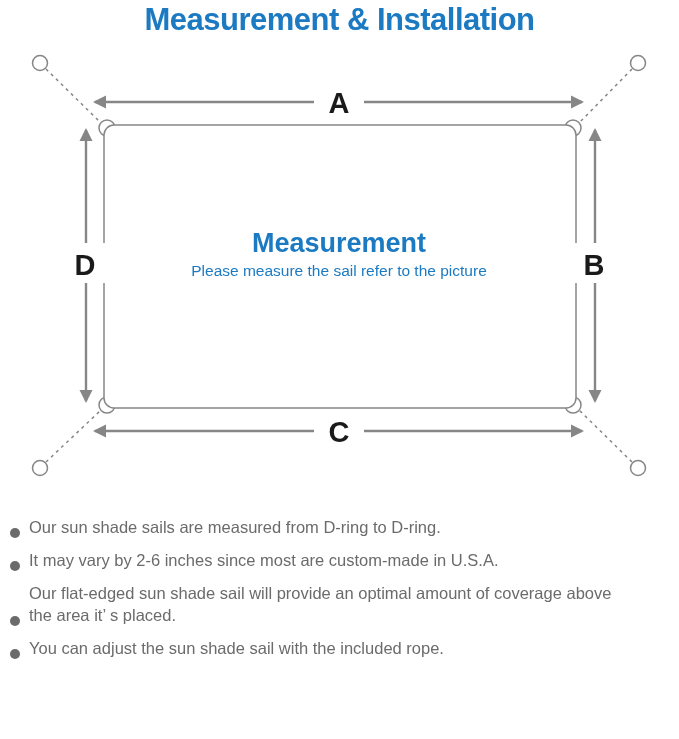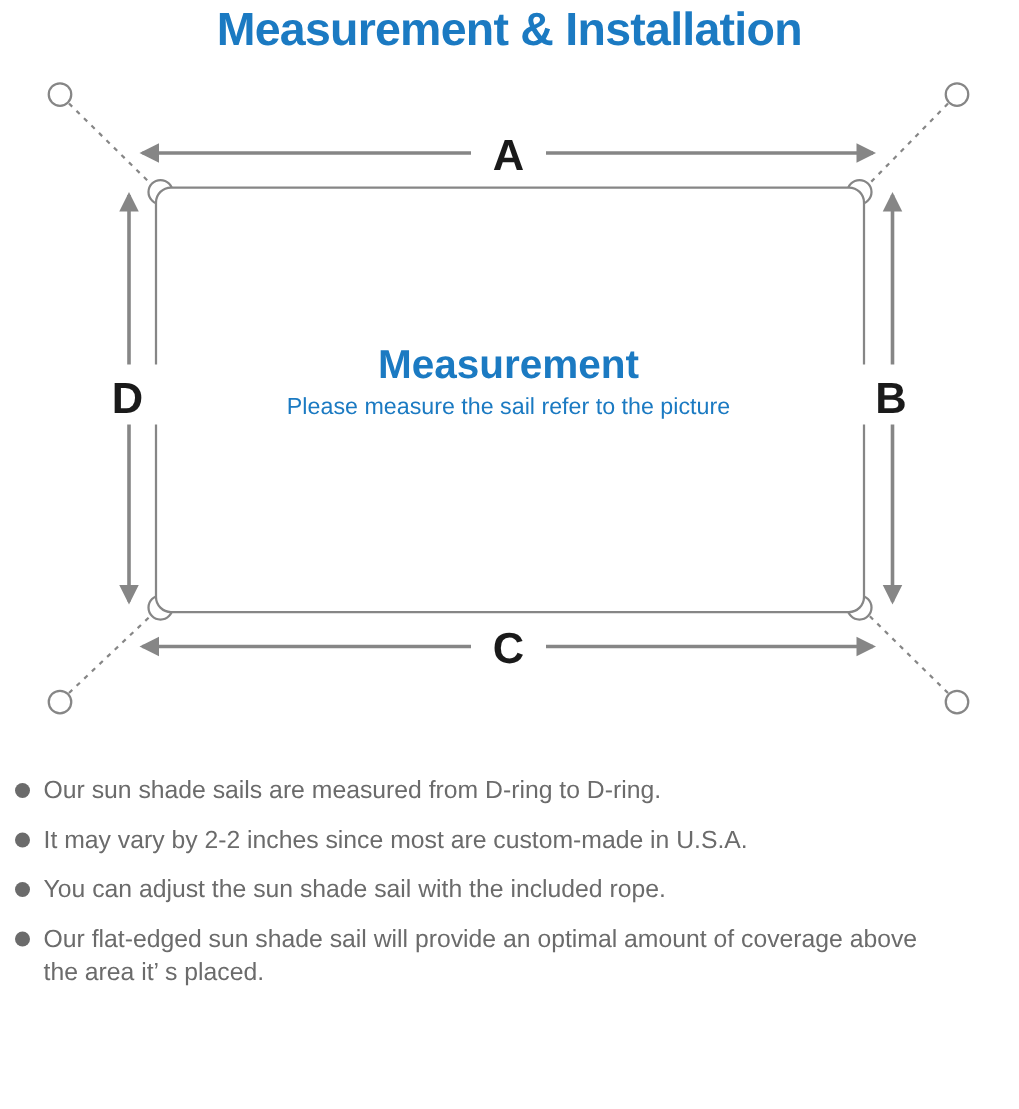--- a/index.html
+++ b/index.html
@@ -53,21 +53,21 @@
     fill:var(--accent-blue);
     text-anchor:middle;
   }
   .bullets{
     margin-top:16px;
     padding-left:10px;
     padding-right:6px;
   }
   .bullet-item{
     display:flex;
-    align-items:flex-start;
+    align-items:flex-end;
     margin-bottom:11px;
   }
   .bullet-dot{
     flex:0 0 auto;
     width:10px;height:10px;
     border-radius:50%;
     background:var(--text-gray);
     margin-top:6px;
     margin-right:9px;
   }
@@ -136,26 +136,26 @@
     </svg>
   </div>
 
   <div class="bullets">
     <div class="bullet-item">
       <span class="bullet-dot"></span>
       <span class="bullet-text">Our sun shade sails are measured from D-ring to D-ring.</span>
     </div>
     <div class="bullet-item">
       <span class="bullet-dot"></span>
-      <span class="bullet-text">It may vary by 2-2 inches since most are custom-made in U.S.A.</span>
-    </div>
-    <div class="bullet-item">
-      <span class="bullet-dot"></span>
-      <span class="bullet-text">You can adjust the sun shade sail with the included rope.</span>
+      <span class="bullet-text">It may vary by 2-6 inches since most are custom-made in U.S.A.</span>
     </div>
     <div class="bullet-item">
       <span class="bullet-dot"></span>
       <span class="bullet-text">Our flat-edged sun shade sail will provide an optimal amount of coverage above
 the area it’ s placed.</span>
     </div>
+    <div class="bullet-item">
+      <span class="bullet-dot"></span>
+      <span class="bullet-text">You can adjust the sun shade sail with the included rope.</span>
+    </div>
   </div>
 
 </div>
 
 </body></html>

